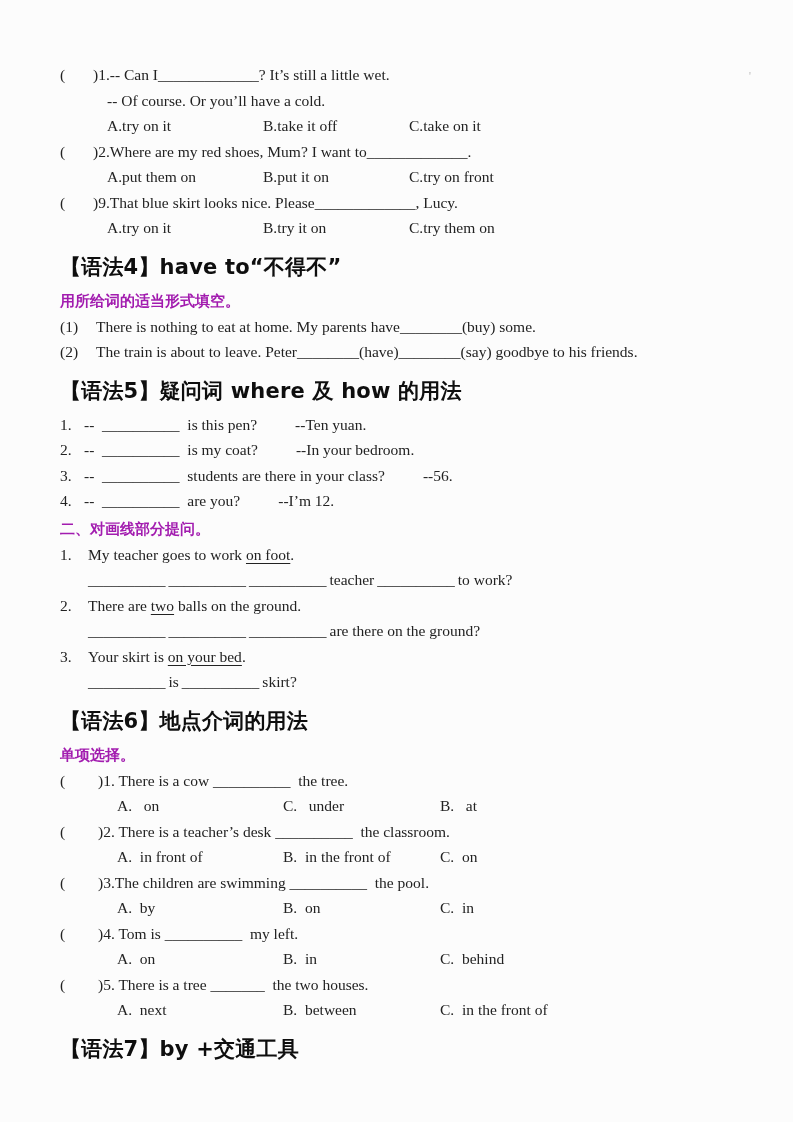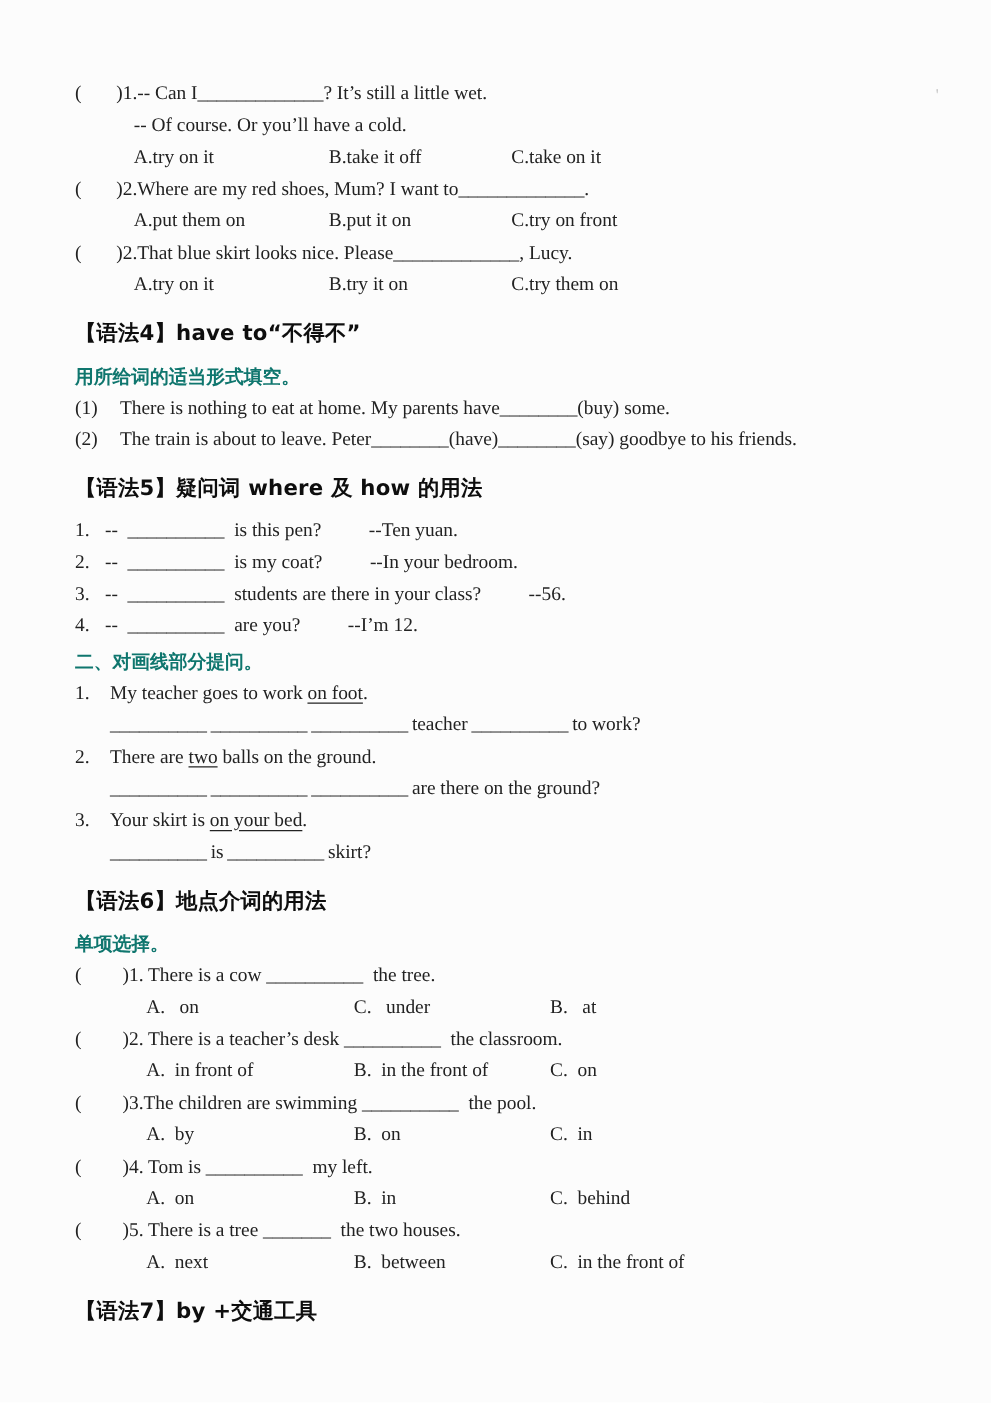--- a/index.html
+++ b/index.html
@@ -13,25 +13,25 @@
   .q-row .br{flex:0 0 33px;}
   .g6 .br{flex:0 0 38px;}
   .q-row span{white-space:pre-wrap;}
   .cont{padding-left:47px;}
   .opts{display:grid;line-height:25.5px;}
   .opts span{white-space:pre-wrap;}
   .opts-top{padding-left:47px;grid-template-columns:156px 146px auto;}
   .opts-g6{padding-left:57px;grid-template-columns:166px 157px auto;}
   .hd{
     font-family:"DejaVu Sans","Liberation Sans",sans-serif;font-weight:700;
-    font-size:17px;color:#0e0e0e;line-height:26px;margin:13px 0 8px;letter-spacing:.2px;
+    font-size:21px;color:#0e0e0e;line-height:26px;margin:13px 0 8px;letter-spacing:.2px;
   }
   .cn{
     font-family:"DejaVu Sans","Liberation Sans",sans-serif;font-weight:700;
-    font-size:15px;color:#0f766e;line-height:26px;white-space:pre-wrap;
+    font-size:15px;color:#a21caf;line-height:26px;white-space:pre-wrap;
   }
   .item{display:flex;line-height:25.5px;}
   .item .inum{flex:0 0 36px;}
   .item span{white-space:pre-wrap;}
   .fill{display:flex;line-height:25.5px;}
   .fill .fnum{flex:0 0 24px;}
   .fill span{white-space:pre-wrap;}
   .fill .ans{margin-left:38px;}
   .rw-head{display:flex;line-height:25.5px;}
   .rw-head .fnum{flex:0 0 28px;}
@@ -65,21 +65,21 @@
       <span>)2.Where are my red shoes, Mum? I want to_____________.</span>
     </div>
     <div class="opts opts-top">
       <span>A.put them on</span>
       <span>B.put it on</span>
       <span>C.try on front</span>
     </div>
 
     <div class="q-row">
       <span class="br">(</span>
-      <span>)2.That blue skirt looks nice. Please_____________, Lucy.</span>
+      <span>)9.That blue skirt looks nice. Please_____________, Lucy.</span>
     </div>
     <div class="opts opts-top">
       <span>A.try on it</span>
       <span>B.try it on</span>
       <span>C.try them on</span>
     </div>
   </div>
 
   <div>
     <div class="hd">【语法4】have  to“不得不”</div>

